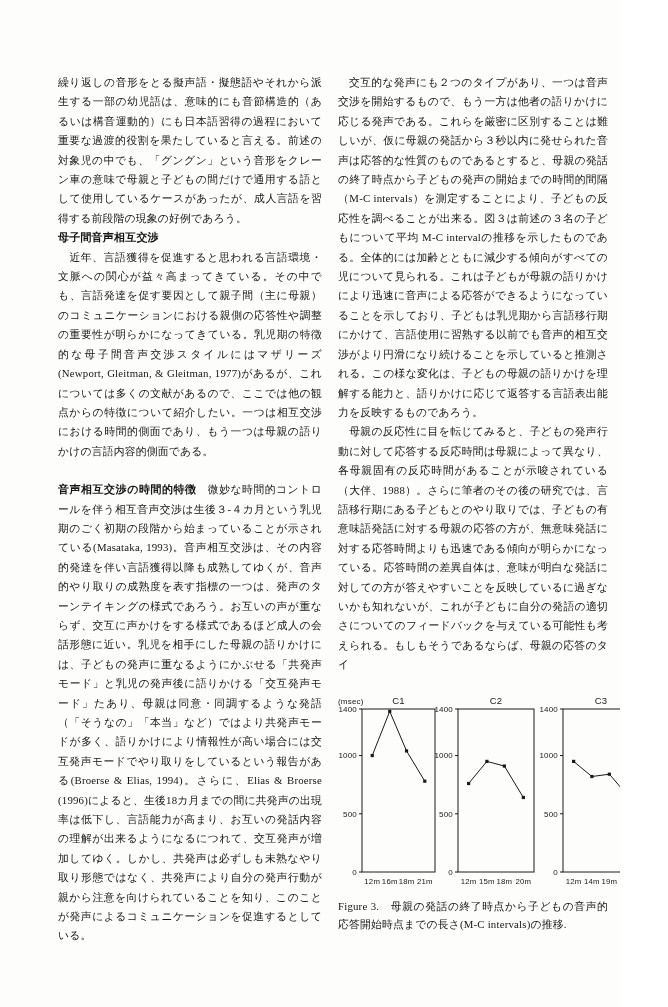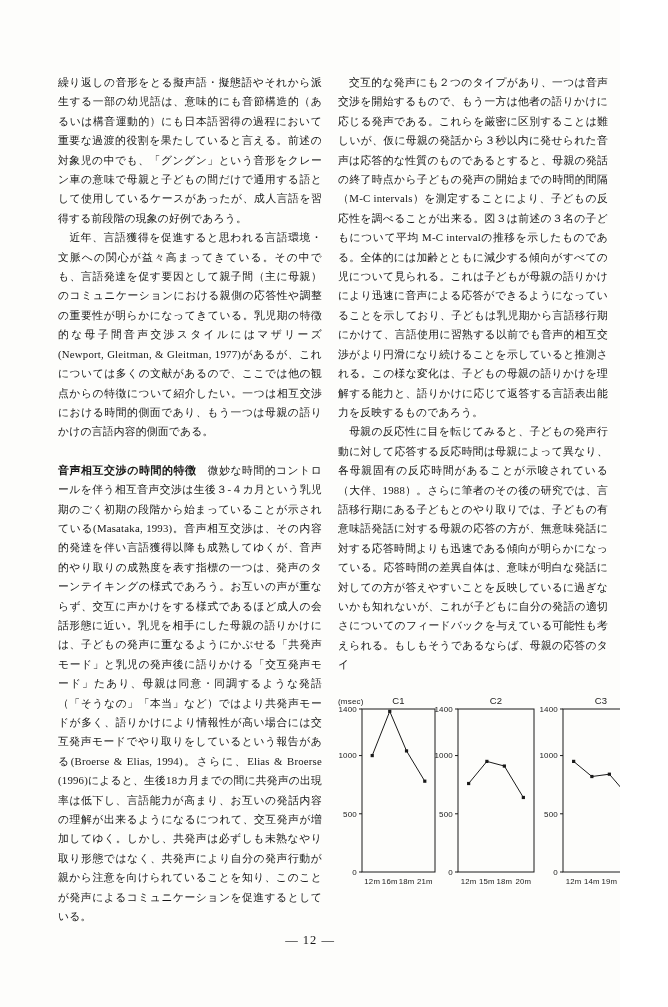--- a/index.html
+++ b/index.html
@@ -54,20 +54,21 @@
   .chart-text{font-family:"Liberation Sans","DejaVu Sans",sans-serif;}
 </style>
 </head>
 <body>
 
 <div class="page">
   <div class="columns">
 
     <div class="col">
       <p>繰り返しの音形をとる擬声語・擬態語やそれから派生する一部の幼児語は、意味的にも音節構造的（あるいは構音運動的）にも日本語習得の過程において重要な過渡的役割を果たしていると言える。前述の対象児の中でも、「グングン」という音形をクレーン車の意味で母親と子どもの間だけで通用する語として使用しているケースがあったが、成人言語を習得する前段階の現象の好例であろう。</p>
+      <div class="heading">母子間音声相互交渉</div>
       <p>　近年、言語獲得を促進すると思われる言語環境・文脈への関心が益々高まってきている。その中でも、言語発達を促す要因として親子間（主に母親）のコミュニケーションにおける親側の応答性や調整の重要性が明らかになってきている。乳児期の特徴的な母子間音声交渉スタイルにはマザリーズ(Newport, Gleitman, &amp; Gleitman, 1977)があるが、これについては多くの文献があるので、ここでは他の観点からの特徴について紹介したい。一つは相互交渉における時間的側面であり、もう一つは母親の語りかけの言語内容的側面である。</p>
       <p class="spaced"><span class="heading-inline">音声相互交渉の時間的特徴</span><span>　微妙な時間的コントロールを伴う相互音声交渉は生後３-４カ月という乳児期のごく初期の段階から始まっていることが示されている(Masataka, 1993)。音声相互交渉は、その内容的発達を伴い言語獲得以降も成熟してゆくが、音声的やり取りの成熟度を表す指標の一つは、発声のターンテイキングの様式であろう。お互いの声が重ならず、交互に声かけをする様式であるほど成人の会話形態に近い。乳児を相手にした母親の語りかけには、子どもの発声に重なるようにかぶせる「共発声モード」と乳児の発声後に語りかける「交互発声モード」たあり、母親は同意・同調するような発語（「そうなの」「本当」など）ではより共発声モードが多く、語りかけにより情報性が高い場合には交互発声モードでやり取りをしているという報告がある(Broerse &amp; Elias, 1994)。さらに、Elias &amp; Broerse (1996)によると、生後18カ月までの間に共発声の出現率は低下し、言語能力が高まり、お互いの発話内容の理解が出来るようになるにつれて、交互発声が増加してゆく。しかし、共発声は必ずしも未熟なやり取り形態ではなく、共発声により自分の発声行動が親から注意を向けられていることを知り、このことが発声によるコミュニケーションを促進するとしている。</span></p>
     </div>
 
     <div class="col">
       <p>　交互的な発声にも２つのタイプがあり、一つは音声交渉を開始するもので、もう一方は他者の語りかけに応じる発声である。これらを厳密に区別することは難しいが、仮に母親の発話から３秒以内に発せられた音声は応答的な性質のものであるとすると、母親の発話の終了時点から子どもの発声の開始までの時間的間隔（M-C intervals）を測定することにより、子どもの反応性を調べることが出来る。図３は前述の３名の子どもについて平均 M-C intervalの推移を示したものである。全体的には加齢とともに減少する傾向がすべての児について見られる。これは子どもが母親の語りかけにより迅速に音声による応答ができるようになっていることを示しており、子どもは乳児期から言語移行期にかけて、言語使用に習熟する以前でも音声的相互交渉がより円滑になり続けることを示していると推測される。この様な変化は、子どもの母親の語りかけを理解する能力と、語りかけに応じて返答する言語表出能力を反映するものであろう。</p>
       <p>　母親の反応性に目を転じてみると、子どもの発声行動に対して応答する反応時間は母親によって異なり、各母親固有の反応時間があることが示唆されている（大伴、1988）。さらに筆者のその後の研究では、言語移行期にある子どもとのやり取りでは、子どもの有意味語発話に対する母親の応答の方が、無意味発話に対する応答時間よりも迅速である傾向が明らかになっている。応答時間の差異自体は、意味が明白な発話に対しての方が答えやすいことを反映しているに過ぎないかも知れないが、これが子どもに自分の発語の適切さについてのフィードバックを与えている可能性も考えられる。もしもそうであるならば、母親の応答のタイ</p>
 
       <figure>
         <div class="charts">
@@ -131,19 +132,19 @@
                 <rect x="252.28" y="79.92857142857143" width="3.2" height="3.2" fill="#1a1a1a"></rect>
                 <text x="253.88" y="189" text-anchor="middle" font-size="7.8" fill="#1a1a1a" class="chart-text">14m</text>
                 <rect x="269.76" y="77.60000000000001" width="3.2" height="3.2" fill="#1a1a1a"></rect>
                 <text x="271.36" y="189" text-anchor="middle" font-size="7.8" fill="#1a1a1a" class="chart-text">19m</text>
                 <rect x="288.76" y="99.72142857142858" width="3.2" height="3.2" fill="#1a1a1a"></rect>
                 <text x="290.36" y="189" text-anchor="middle" font-size="7.8" fill="#1a1a1a" class="chart-text">20m</text>
                 <polyline points="235.64,66.39285714285714 253.88,81.52857142857142 271.36,79.2 290.36,101.32142857142857" fill="none" stroke="#1a1a1a" stroke-width="1"></polyline>
               </g>
             </svg>
           </div>
+        <figcaption>Figure 3.　母親の発話の終了時点から子どもの音声的応答開始時点までの長さ(M-C intervals)の推移.</figcaption>
       </figure>
     </div>
 
   </div>
 
-  <div class="pageno">— 12 —</div>
 </div>
 
 </body></html>

